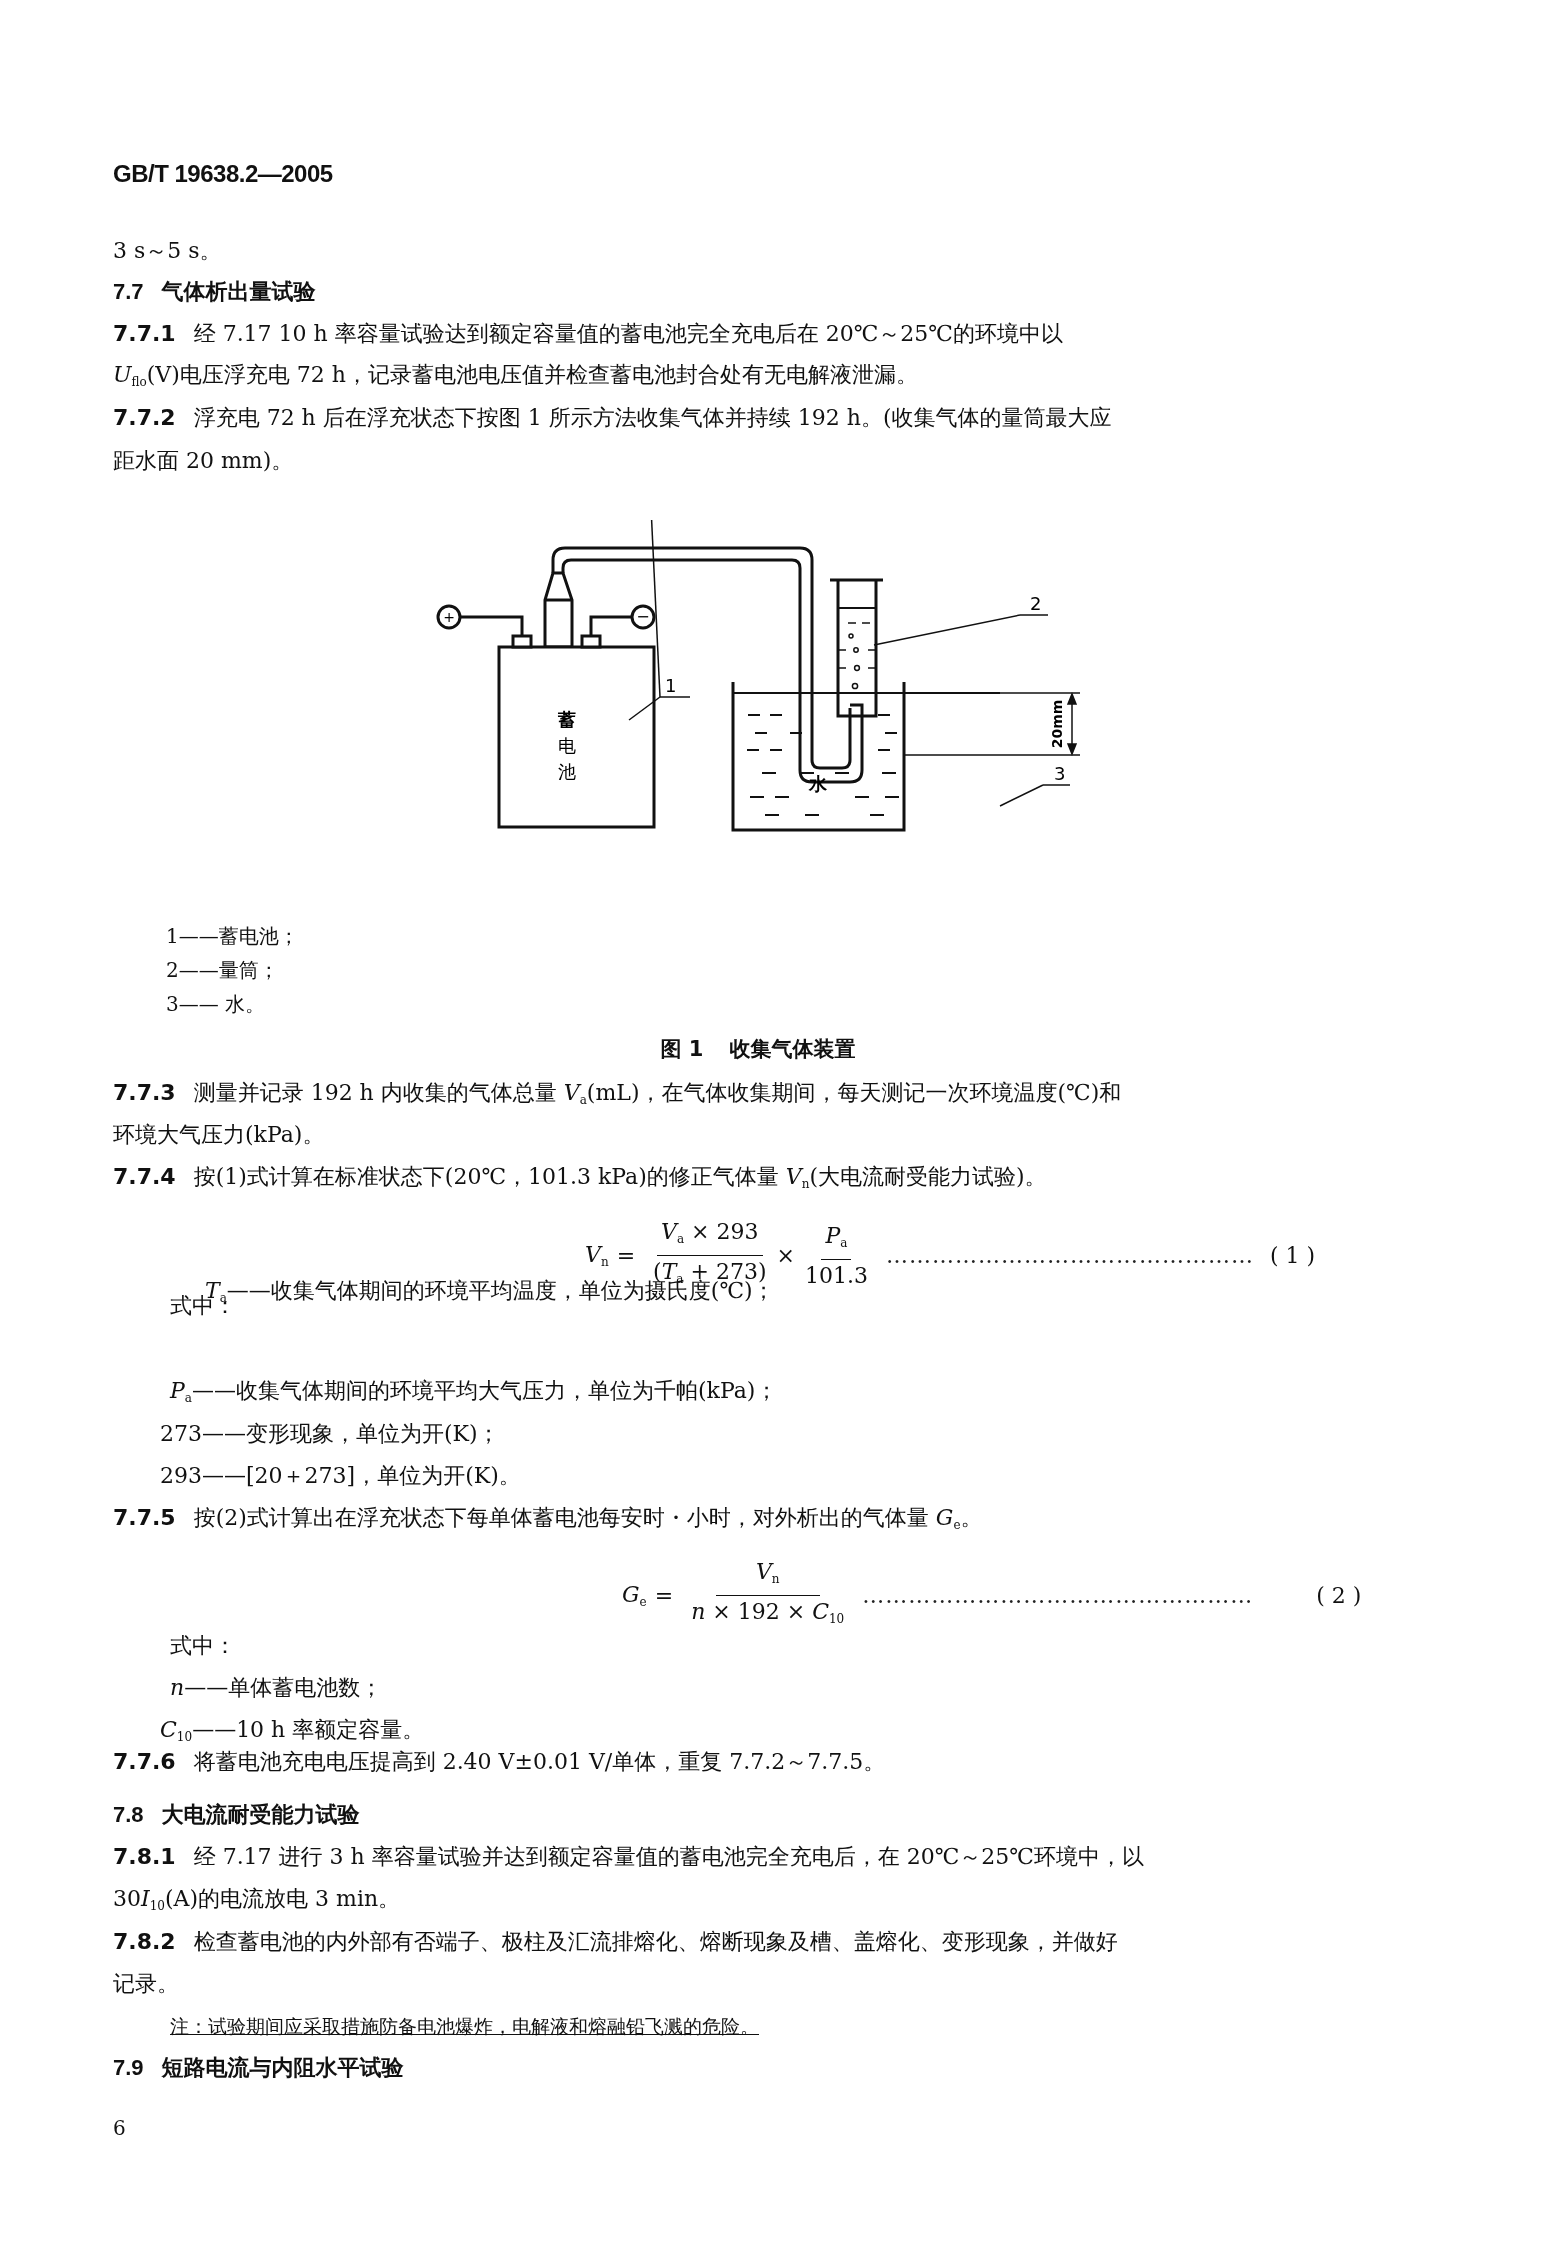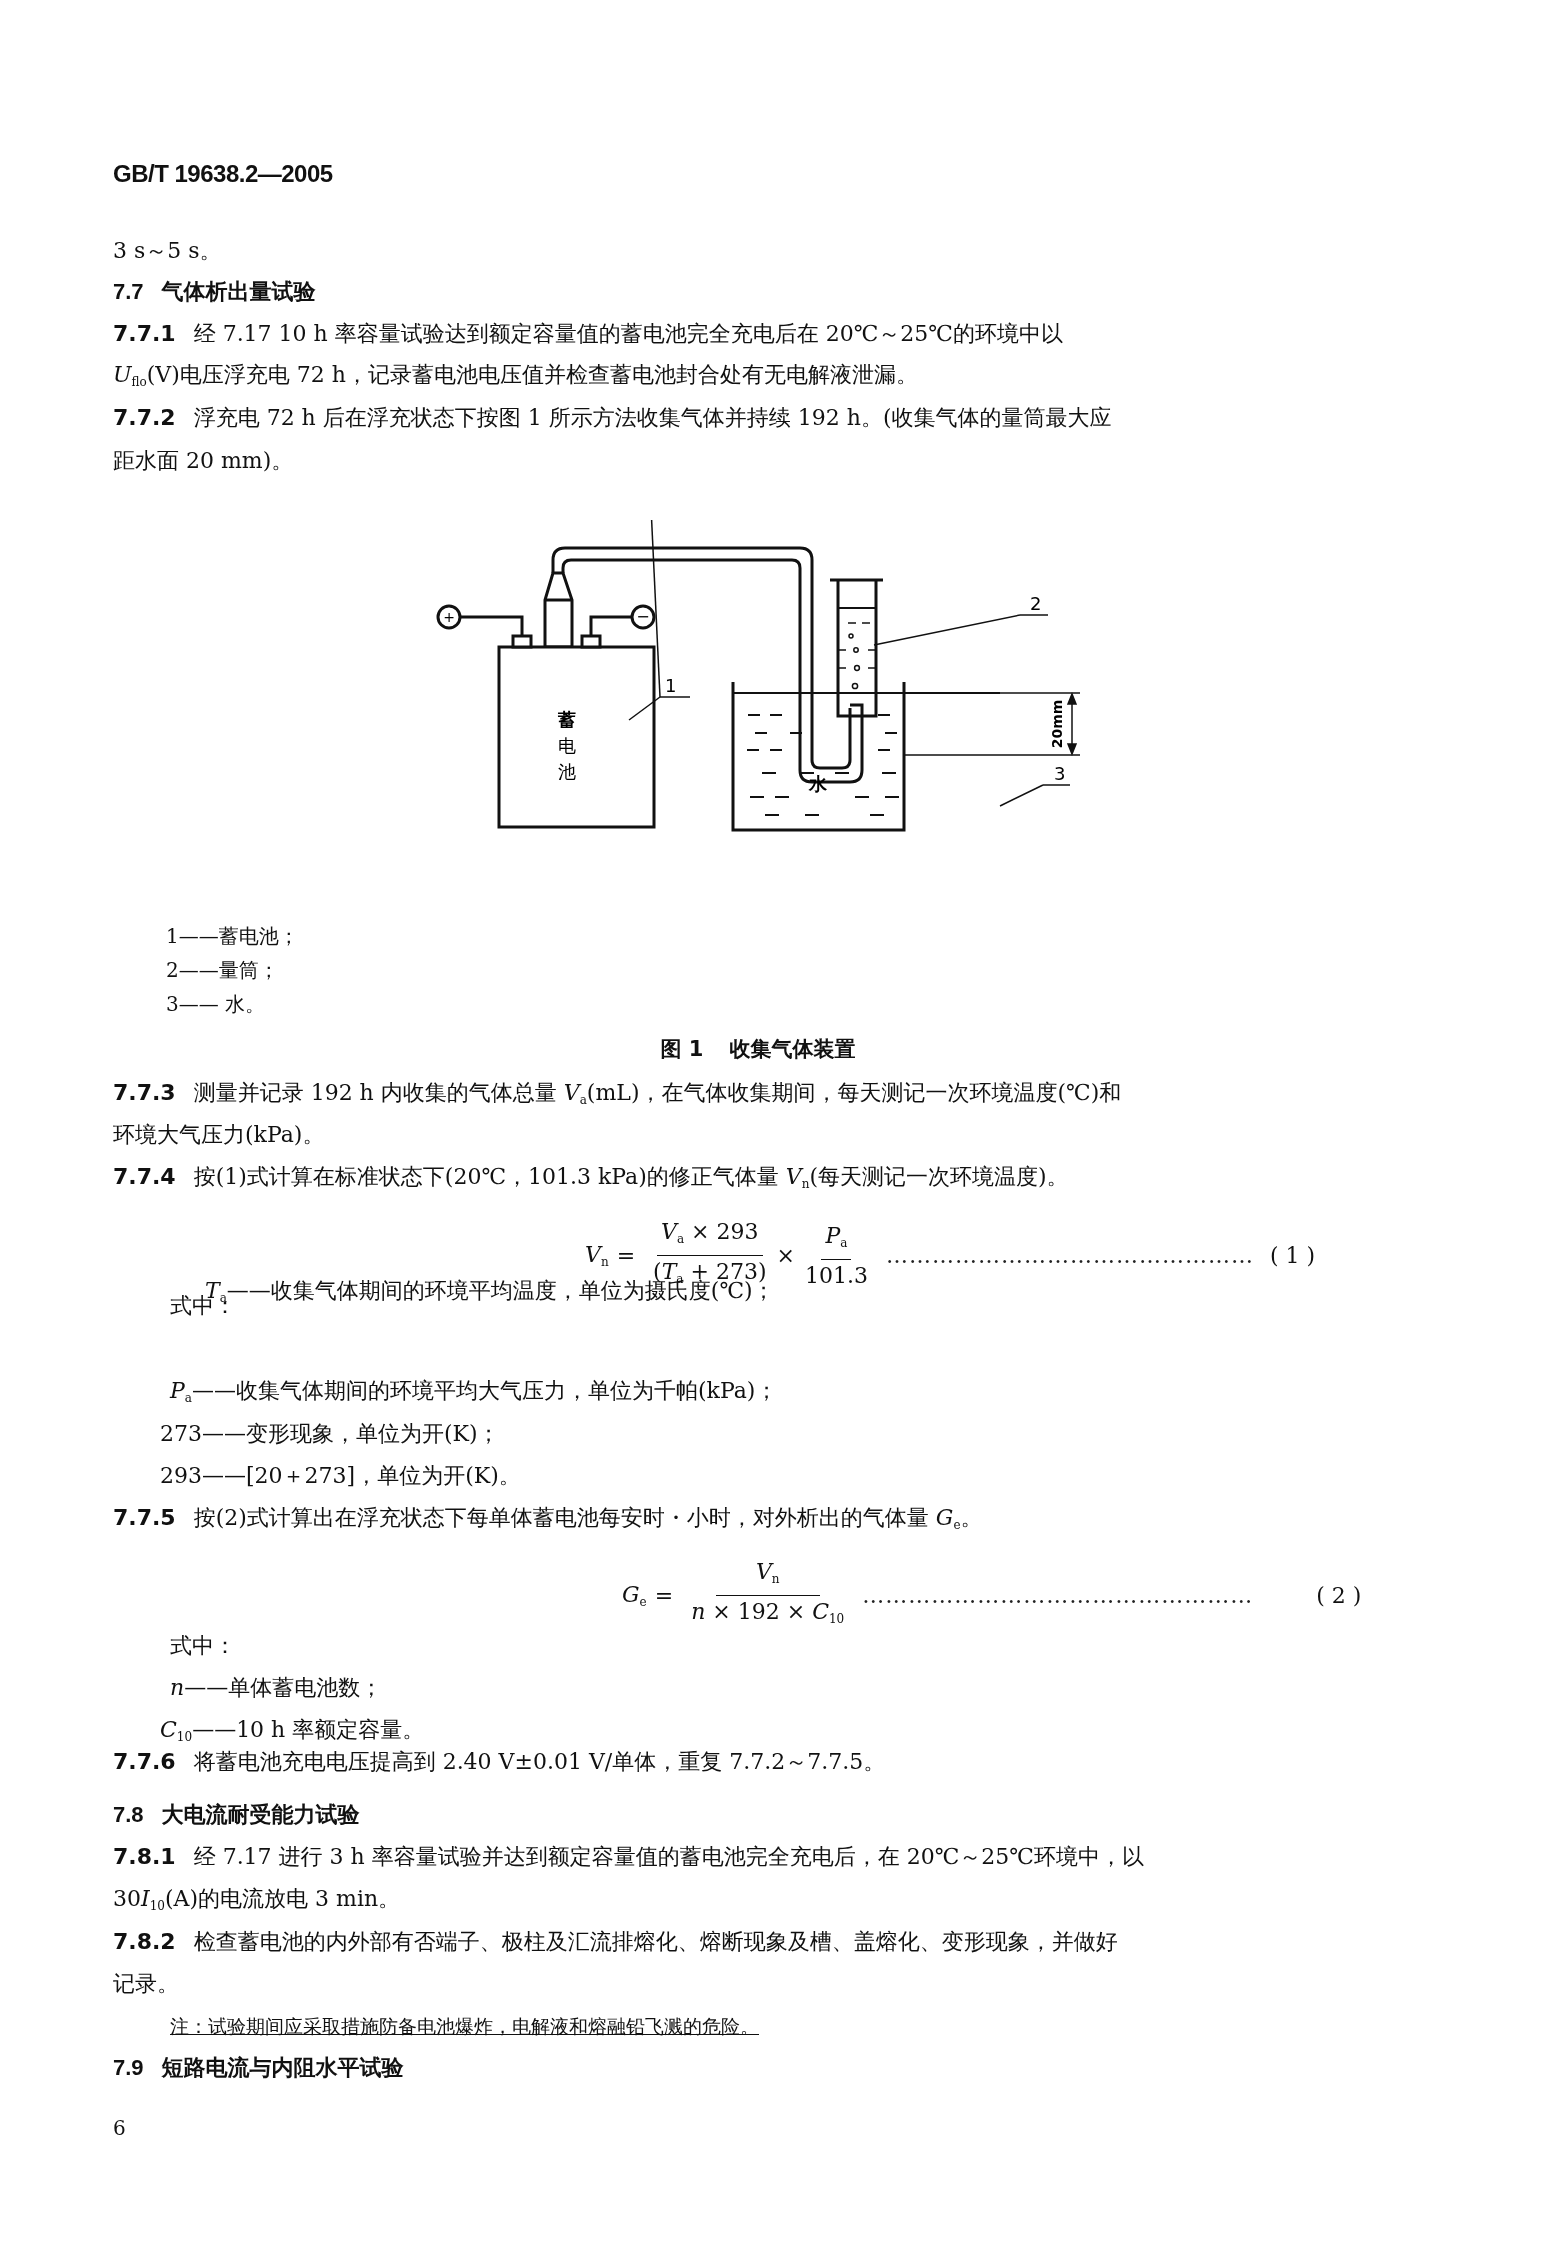--- a/index.html
+++ b/index.html
@@ -168,21 +168,21 @@
 <div class="fig-caption">
   <span>图 1</span><span>收集气体装置</span>
 </div>
 
 <div class="line" style="top:1077px;">
   <span class="num bold">7.7.3</span><span>测量并记录 192 h 内收集的气体总量 </span><i class="var">V</i><sub>a</sub><span>(mL)，在气体收集期间，每天测记一次环境温度(℃)和</span>
 </div>
 <div class="line" style="top:1119px;">环境大气压力(kPa)。</div>
 
 <div class="line" style="top:1161px;">
-  <span class="num bold">7.7.4</span><span>按(1)式计算在标准状态下(20℃，101.3 kPa)的修正气体量 </span><i class="var">V</i><sub>n</sub><span>(每天测记一次环境温度)。</span>
+  <span class="num bold">7.7.4</span><span>按(1)式计算在标准状态下(20℃，101.3 kPa)的修正气体量 </span><i class="var">V</i><sub>n</sub><span>(大电流耐受能力试验)。</span>
 </div>
 
 <div class="formula" style="left:585px; top:1203px;">
   <span><i>V</i><sub>n</sub></span>
   <span style="margin:0 8px;">=</span>
   <span class="frac">
     <span class="top"><i>V</i><sub>a</sub><span> × 293</span></span>
     <span class="bot"><span>(</span><i>T</i><sub>a</sub><span> + 273)</span></span>
   </span>
   <span>×</span>

